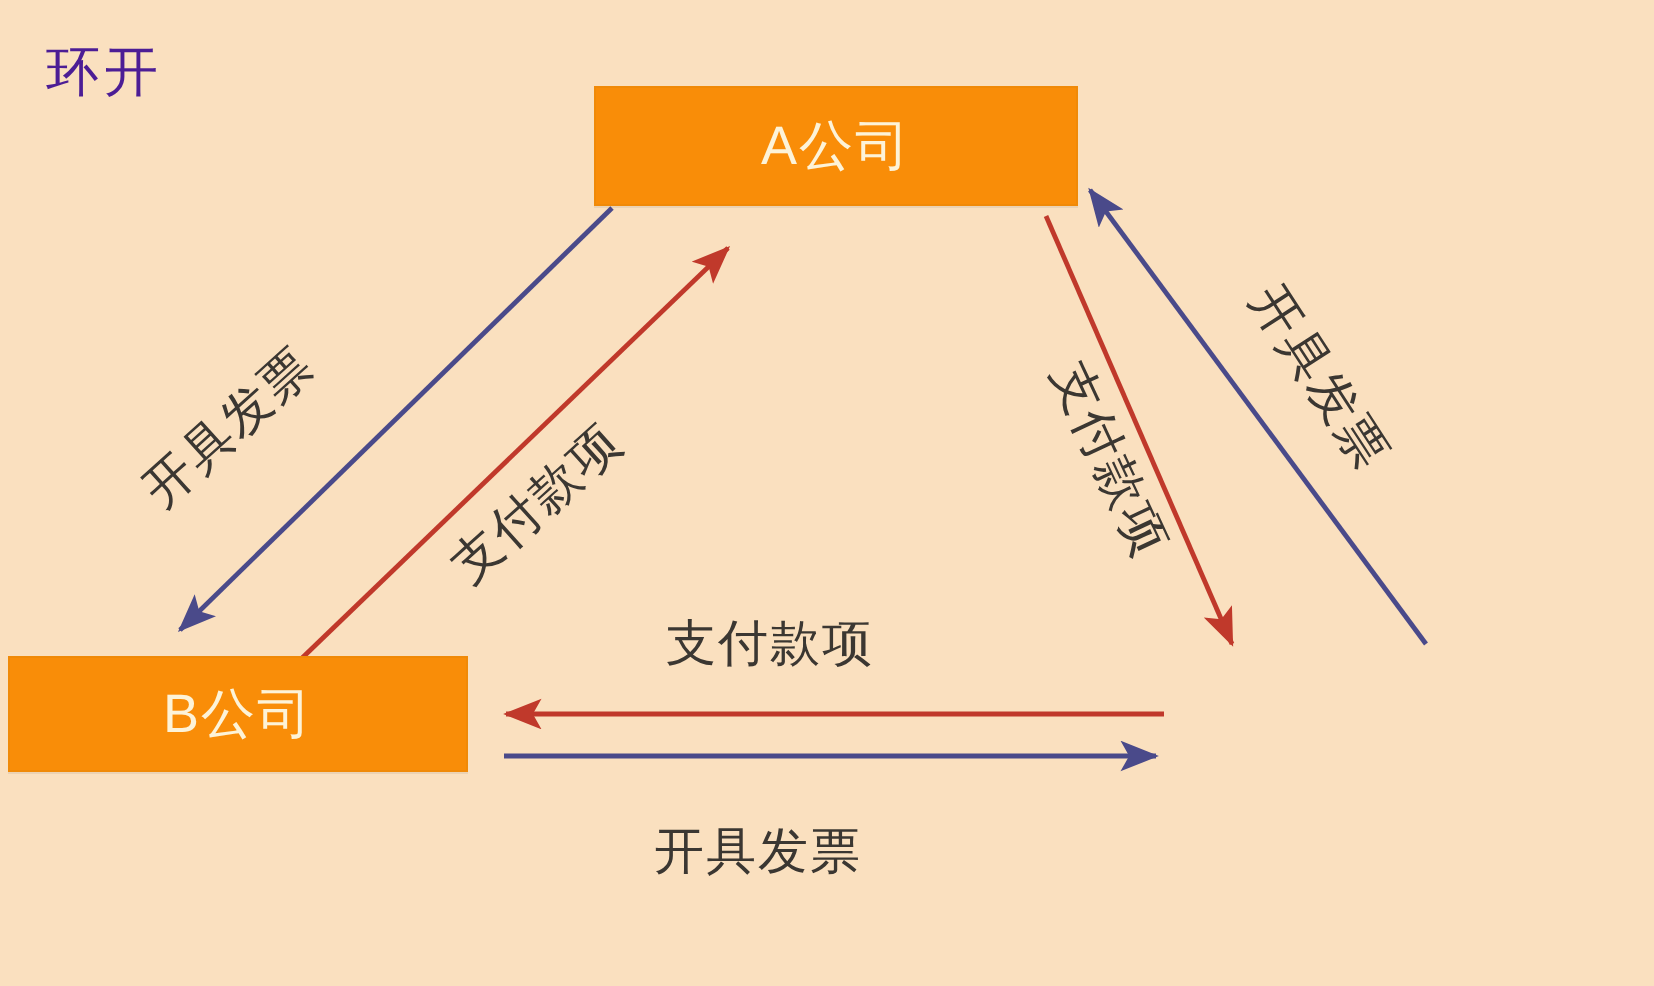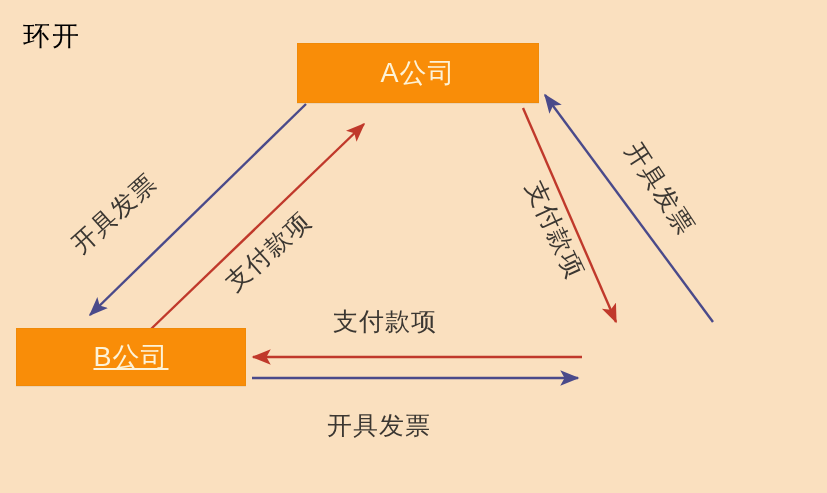--- a/index.html
+++ b/index.html
@@ -34,37 +34,37 @@
     color: #fdf3d8;
     display: flex;
     align-items: center;
     justify-content: center;
     font-size: 27px;
     letter-spacing: 1px;
     box-shadow: 0 1px 0 rgba(0,0,0,0.06);
     border: 1px solid #f08a08;
   }
   #node-a { left: 297px; top: 43px;  width: 240px; height: 58px; text-align: right; }
-  #node-b { left: 16px;  top: 328px; width: 228px; height: 56px; text-decoration: underline; }
+  #node-b { left: 4px;  top: 328px; width: 228px; height: 56px; }
   #node-c { left: 583px; top: 328px; width: 227px; height: 58px; }
 
   .edge-label {
     position: absolute;
     color: #3b3732;
     font-size: 25px;
     white-space: nowrap;
     letter-spacing: 1px;
     transform-origin: center center;
   }
   #corner-title {
     position: absolute;
     left: 23px;
     top: 18px;
     font-size: 27px;
-    color: #000000;
+    color: #4c1d95;
     letter-spacing: 2px;
   }
   
   #label-ba-invoice  { left: 62px;  top: 197px; transform: rotate(-42deg); }
   #label-ba-payment  { left: 216px; top: 235px; transform: rotate(-42deg); }
   #label-ac-payment  { left: 503px; top: 213px; transform: rotate(65deg); }
   #label-ca-invoice  { left: 608px; top: 172px; transform: rotate(57deg); }
   
   #label-cb-payment  { left: 333px; top: 305px; }
   #label-bc-invoice  { left: 327px; top: 409px; }

